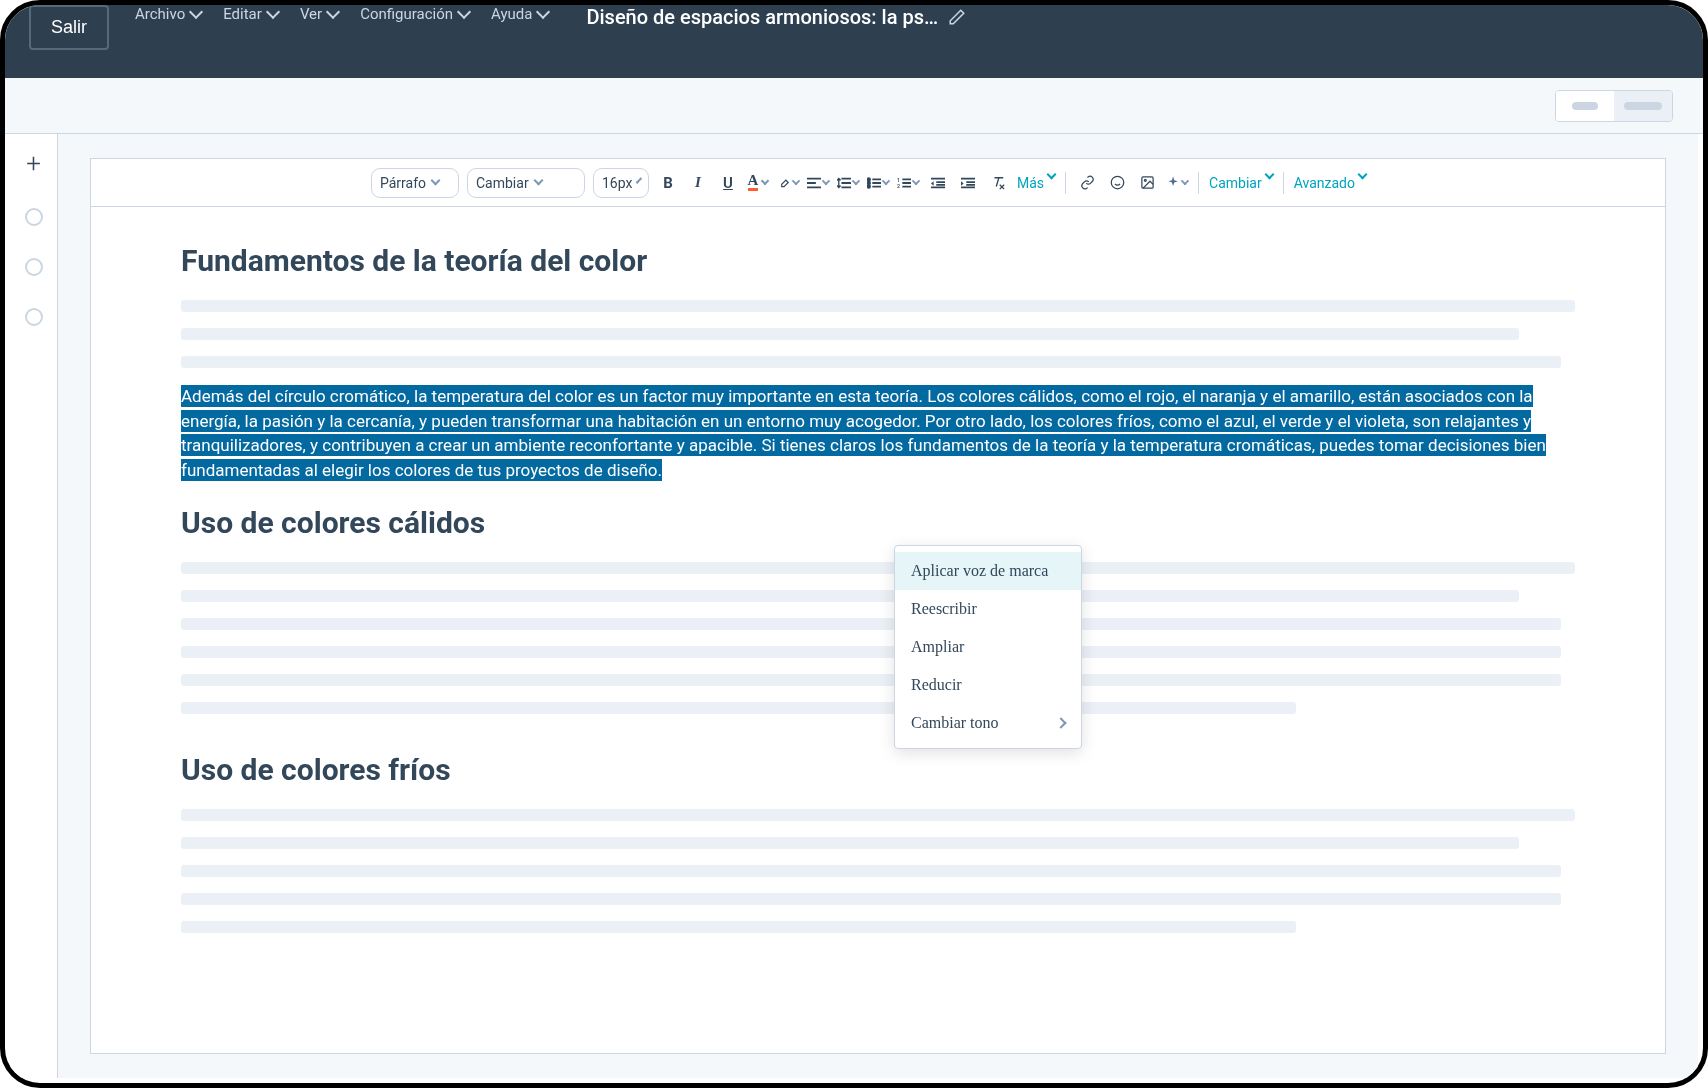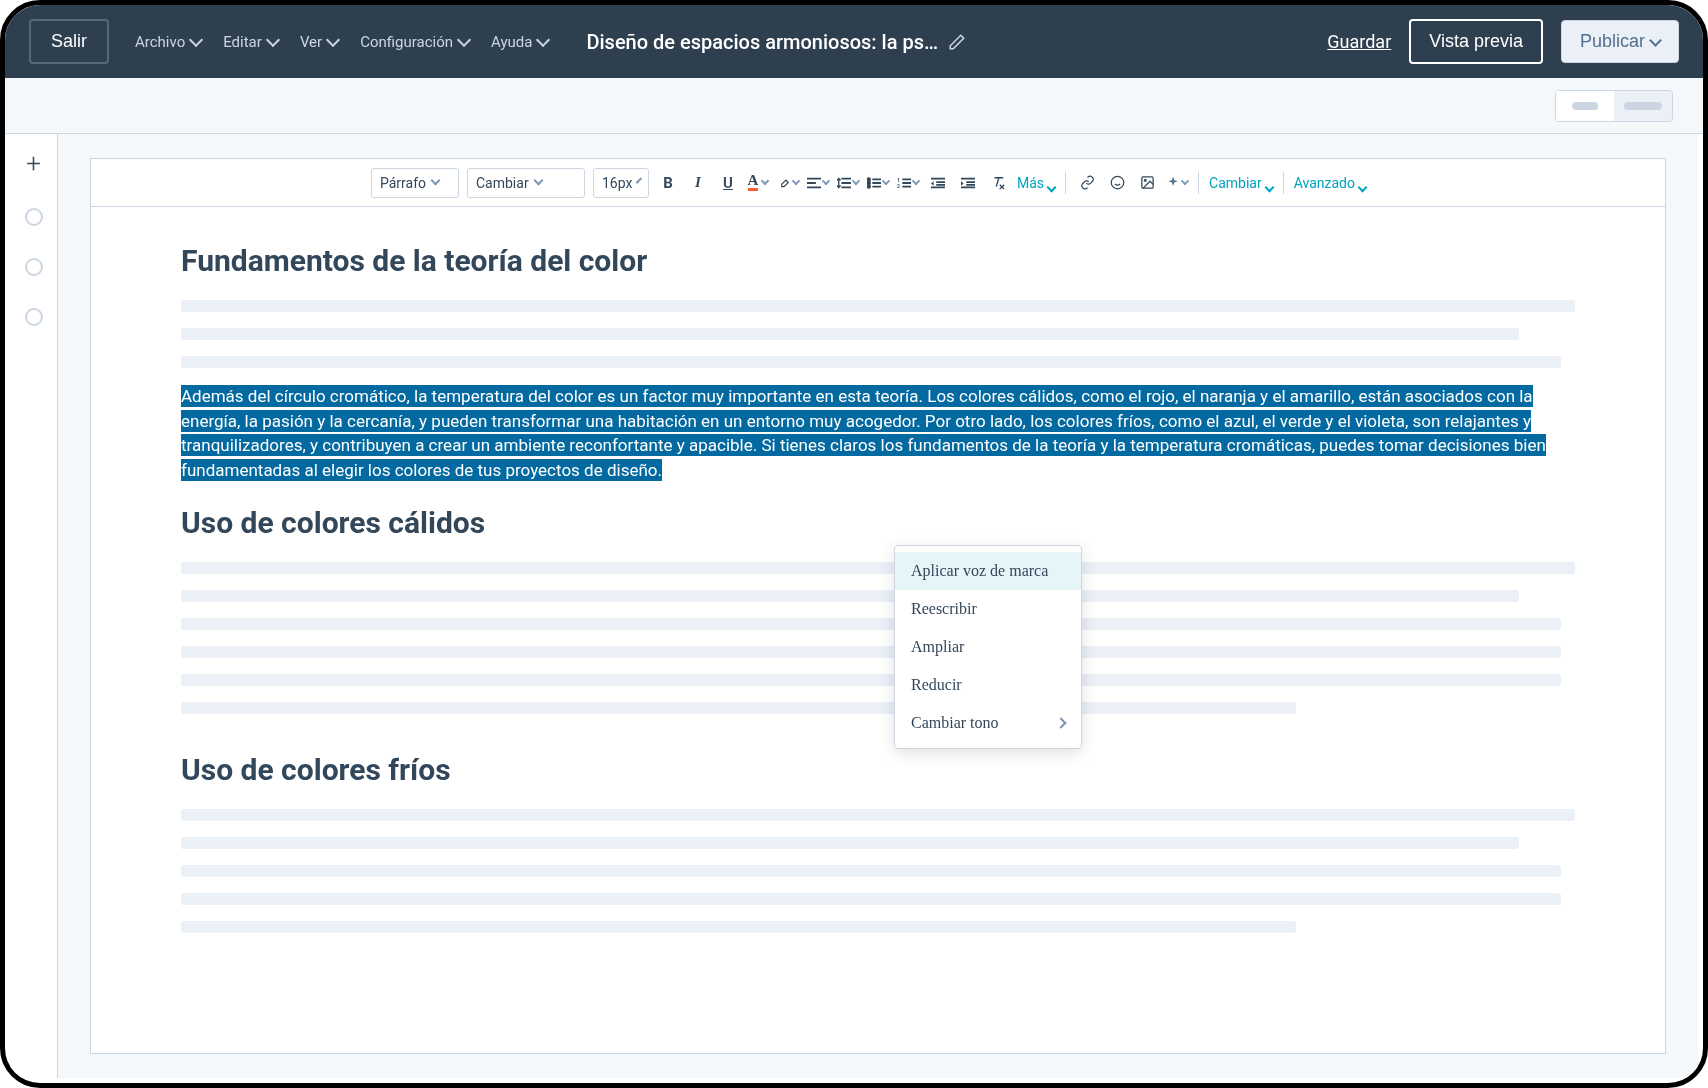--- a/index.html
+++ b/index.html
@@ -1,18 +1,18 @@
 <!DOCTYPE html>
 <html><head>
 <meta charset="utf-8">
 <style>
 *{box-sizing:border-box;margin:0;padding:0;}
 body{font-family:-apple-system,BlinkMacSystemFont,"Segoe UI",Roboto,sans-serif;background:#fff;width:1708px;height:1088px;overflow:hidden;}
 .frame{position:absolute;inset:0;border:5px solid #000;border-radius:40px;overflow:hidden;background:#fff;}
-.topbar{background:#2e3f50;height:73px;display:flex;align-items:center;padding:0 24px;color:#fff;gap:8px;}
+.topbar{background:#2e3f50;height:73px;display:flex;align-items:flex-start;padding:0 24px;color:#fff;gap:8px;}
 .exit-btn{border:2px solid #56687a;background:transparent;color:#fff;font-size:18px;padding:10px 20px;border-radius:4px;cursor:pointer;}
 .menu{display:flex;gap:22px;margin-left:18px;}
 .menu-item{display:flex;align-items:center;gap:6px;color:#cbd6e2;font-size:15px;cursor:pointer;}
 .chev{width:10px;height:10px;border-right:2px solid #cbd6e2;border-bottom:2px solid #cbd6e2;transform:rotate(45deg);margin-top:-4px;}
 .title-wrap{display:flex;align-items:center;gap:10px;margin-left:30px;flex:1;min-width:0;}
 .doc-title{font-size:20px;font-weight:500;color:#fff;white-space:nowrap;overflow:hidden;text-overflow:ellipsis;max-width:420px;}
 .pencil{width:18px;height:18px;}
 .top-actions{display:flex;align-items:center;gap:18px;margin-left:auto;}
 .link-btn{color:#fff;text-decoration:underline;font-size:18px;cursor:pointer;}
 .outline-btn{border:2px solid #fff;background:transparent;color:#fff;font-size:18px;padding:10px 18px;border-radius:4px;cursor:pointer;}
@@ -29,26 +29,26 @@
 
 .workspace{position:absolute;top:129px;bottom:5px;left:5px;right:5px;display:flex;}
 .rail{width:48px;background:#fff;border-right:1px solid #cbd6e2;display:flex;flex-direction:column;align-items:center;padding-top:16px;gap:32px;}
 .plus{font-size:26px;color:#33475b;line-height:1;cursor:pointer;font-weight:300;}
 .dot{width:18px;height:18px;border:2px solid #cbd6e2;border-radius:50%;cursor:pointer;}
 
 .canvas{flex:1;background:#f5f8fa;padding:24px 32px;overflow:hidden;}
 .sheet{background:#fff;border:1px solid #cbd6e2;height:100%;display:flex;flex-direction:column;}
 .toolbar{height:48px;border-bottom:1px solid #cbd6e2;display:flex;align-items:center;padding:0 12px;gap:8px;font-size:14px;color:#33475b;}
 .sp{width:260px;}
-.sel{border:1px solid #cbd6e2;border-radius:3px;height:30px;display:flex;align-items:center;padding:0 8px;gap:6px;font-size:14px;color:#33475b;cursor:pointer;background:#fff;}
+.sel{border:1px solid #cbd6e2;border-radius:9px;height:30px;display:flex;align-items:center;padding:0 8px;gap:6px;font-size:14px;color:#33475b;cursor:pointer;background:#fff;}
 .sel .chev{border-color:#7c98b6;width:7px;height:7px;}
 .tb-ic{width:22px;height:22px;display:flex;align-items:center;justify-content:center;color:#33475b;cursor:pointer;font-size:15px;font-weight:600;}
 .tb-ic svg{display:block;}
 .tb-sep{width:1px;height:22px;background:#cbd6e2;margin:0 2px;}
-.mas{color:#00a4bd;font-size:14px;cursor:pointer;display:flex;align-items:flex-end;gap:4px;}
+.mas{color:#00a4bd;font-size:14px;cursor:pointer;display:flex;align-items:flex-start;gap:4px;}
 .mas .chev{border-color:#00a4bd;width:7px;height:7px;}
 
 .content{padding:36px 90px;overflow:hidden;}
 .h2{font-size:30px;font-weight:700;color:#33475b;margin-bottom:22px;}
 .ph{height:12px;background:#eaf0f6;border-radius:3px;margin-bottom:16px;}
 .highlighted{margin:16px 0 22px 0;font-size:17px;line-height:1.45;}
 .highlighted span{background:#0369a1;color:#fff;padding:1px 0;box-decoration-break:clone;-webkit-box-decoration-break:clone;}
 
 .popup{position:absolute;left:889px;top:540px;background:#fff;border:1px solid #cbd6e2;border-radius:4px;box-shadow:0 4px 16px rgba(0,0,0,0.12);padding:6px 0;min-width:188px;}
 .popup-item{padding:10px 16px;font-size:16px;color:#33475b;cursor:pointer;display:flex;align-items:center;justify-content:space-between;font-family:Liberation Serif, serif;}
@@ -81,28 +81,20 @@
       <div class="menu-item">
           <span>Ayuda</span>
           <span class="chev"></span>
         </div>
     </div>
     <div class="title-wrap">
       <div class="doc-title">Diseño de espacios armoniosos: la ps…</div>
       <svg class="pencil" viewBox="0 0 24 24" fill="none" stroke="#cbd6e2" stroke-width="2">
           <path d="M17 3l4 4L7 21H3v-4L17 3z"></path>
         </svg>
-    </div>
-    <div class="top-actions">
-      <a class="link-btn">Guardar</a>
-      <button class="outline-btn">Vista previa</button>
-      <button class="publish-btn">
-          <span>Publicar</span>
-          <span class="chev-s"></span>
-        </button>
     </div>
   </div>
 
   <div class="subbar">
     <div class="toggle">
       <div class="tog-seg active">
           <div class="tog-bar"></div>
         </div>
       <div class="tog-seg inactive">
           <div class="tog-bar lg"></div>

